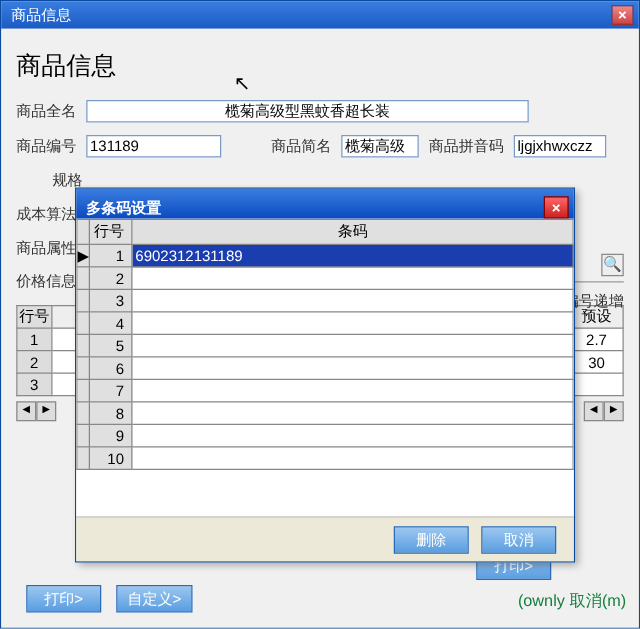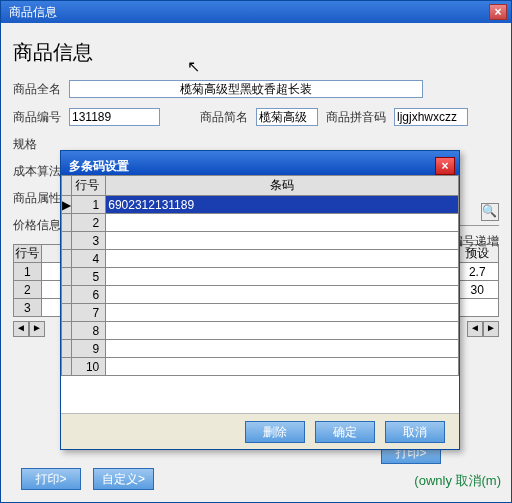--- a/index.html
+++ b/index.html
@@ -54,30 +54,30 @@
     <span class="cursor">↖</span>
     <div class="page-title">商品信息</div>
 
     <div class="form-row">
       <span class="lbl">商品全名</span>
       <input type="text" style="width: 354px; text-align: center;" value="榄菊高级型黑蚊香超长装">
     </div>
 
     <div class="form-row">
       <span class="lbl">商品编号</span>
-      <input type="text" style="width: 91px;" value="131189">
+      <input type="text" style="width: 108px;" value="131189">
       <span style="width:24px"></span>
       <span class="lbl">商品简名</span>
       <input type="text" style="width: 62px;" value="榄菊高级">
       <span class="lbl">商品拼音码</span>
       <input type="text" style="width: 74px;" value="ljgjxhwxczz">
     </div>
 
     <div class="form-row">
-      <span class="lbl" style="margin-left:0">规格</span>
+      <span class="lbl" style="margin-left:29px">规格</span>
     </div>
     <div class="form-row">
       <span class="lbl">成本算法</span>
     </div>
     <div class="form-row">
       <span class="lbl">商品属性</span>
     </div>
 
     <div class="mag">🔍</div>
     <div class="right-hint">编号递增</div>
@@ -193,16 +193,15 @@
       <tr>
             <td class="arrow"></td>
             <td class="rownum">10</td>
             <td></td>
           </tr>
     </tbody>
       </table>
   </div>
   <div class="dlg-footer">
     <div class="btn">删除</div>
-    <div class="btn">确定</div>
     <div class="btn">取消</div>
   </div>
 </div>
 
 </body></html>

